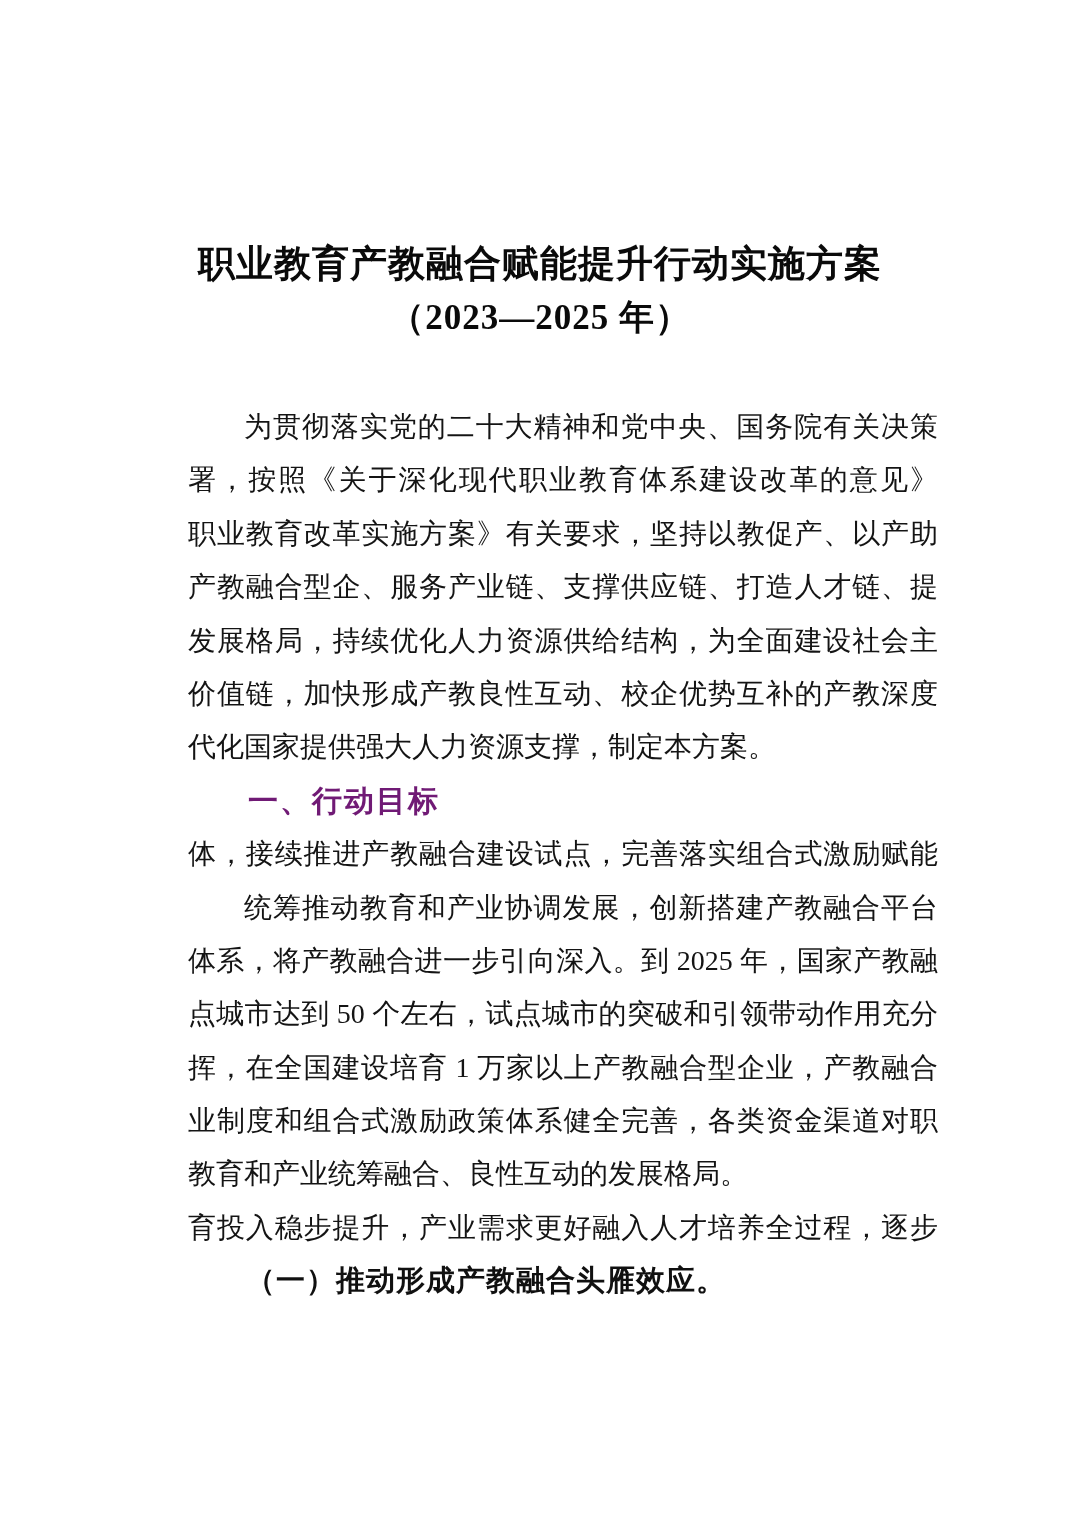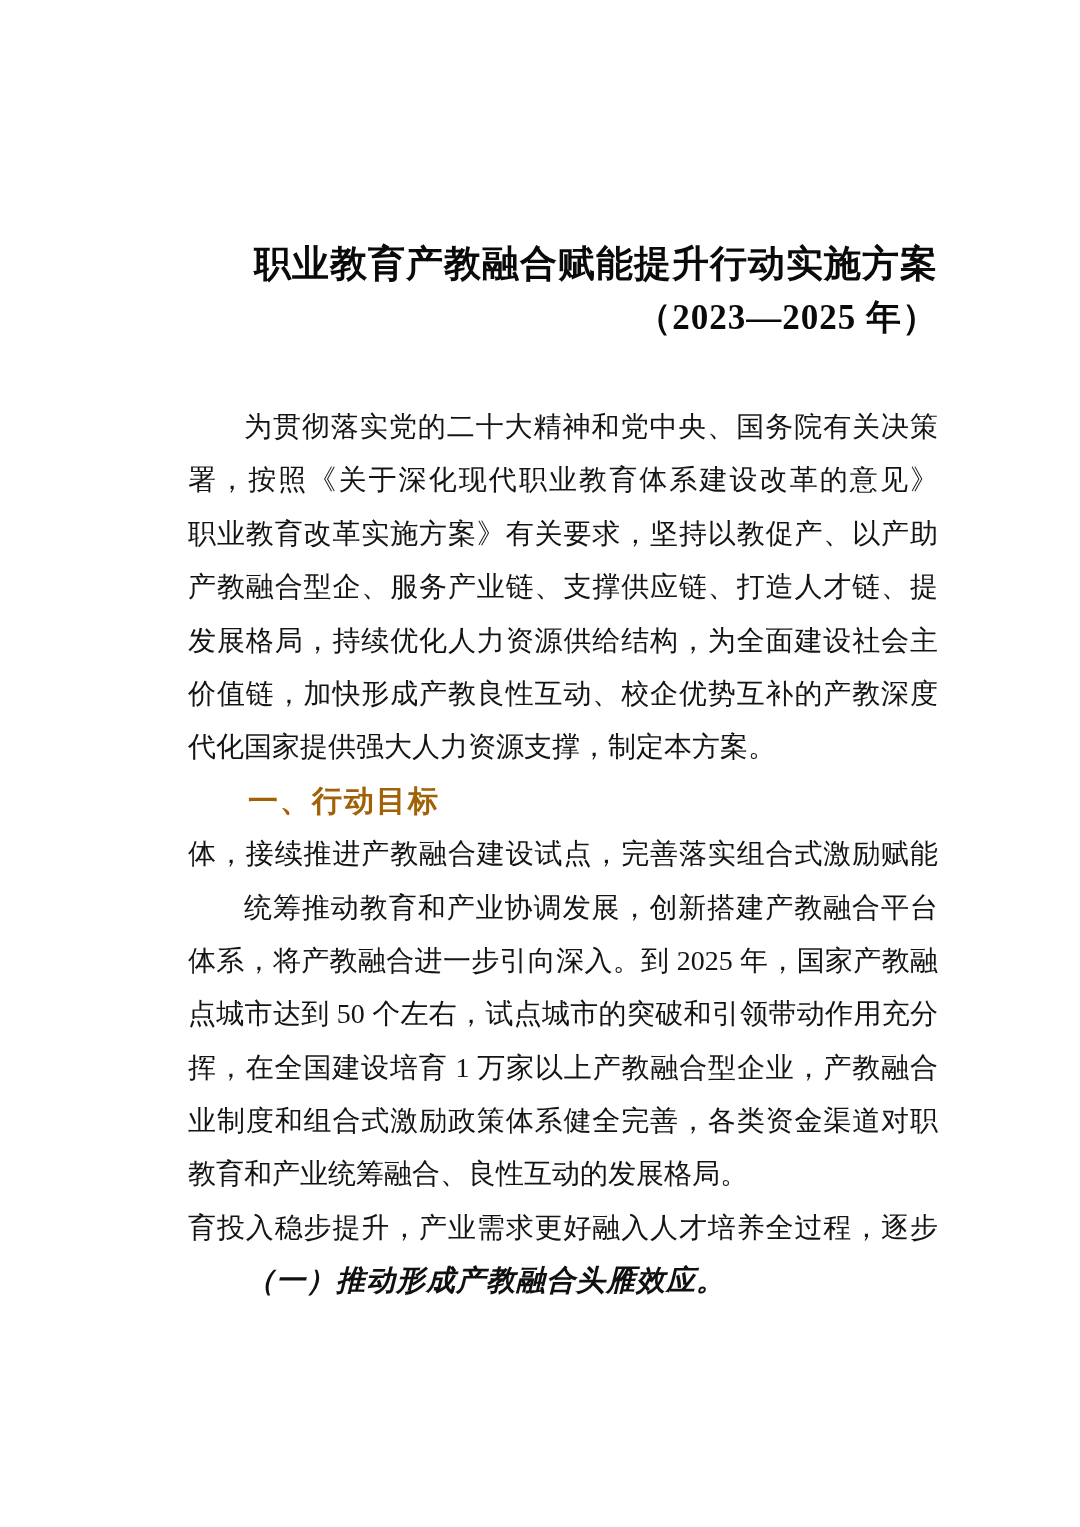--- a/index.html
+++ b/index.html
@@ -21,21 +21,21 @@
   .doc {
     position: absolute;
     left: 142px;
     top: 0;
     width: 796px;
   }
 
   
   .title-block {
     margin-top: 236px;
-    text-align: right;
+    text-align: center;
     font-weight: 700;
     color: #0a0a0a;
   }
   .title-line1 {
     font-size: 37px;
     line-height: 56px;
     letter-spacing: 1px;
     white-space: nowrap;
   }
   .title-line2 {
@@ -70,33 +70,32 @@
   }
 
   .section-heading {
     line-height: 53.4px;
     height: 53.4px;
     padding-left: 2em;
     font-family: "Liberation Sans", "DejaVu Sans", sans-serif;
     font-weight: 700;
     font-size: 30px;
     letter-spacing: 2px;
-    color: #a16207;
+    color: #701a75;
   }
 
   .sub-heading {
     line-height: 53.4px;
     height: 53.4px;
     padding-left: 2em;
     font-family: "Liberation Serif", "DejaVu Serif", serif;
     font-weight: 700;
     font-size: 29px;
     letter-spacing: 1px;
     color: #101010;
-    font-style: italic;
   }
 </style>
 </head>
 <body>
 
 <div class="page">
   <div class="doc">
 
     <div class="title-block">
       <div class="title-line1">职业教育产教融合赋能提升行动实施方案</div>

